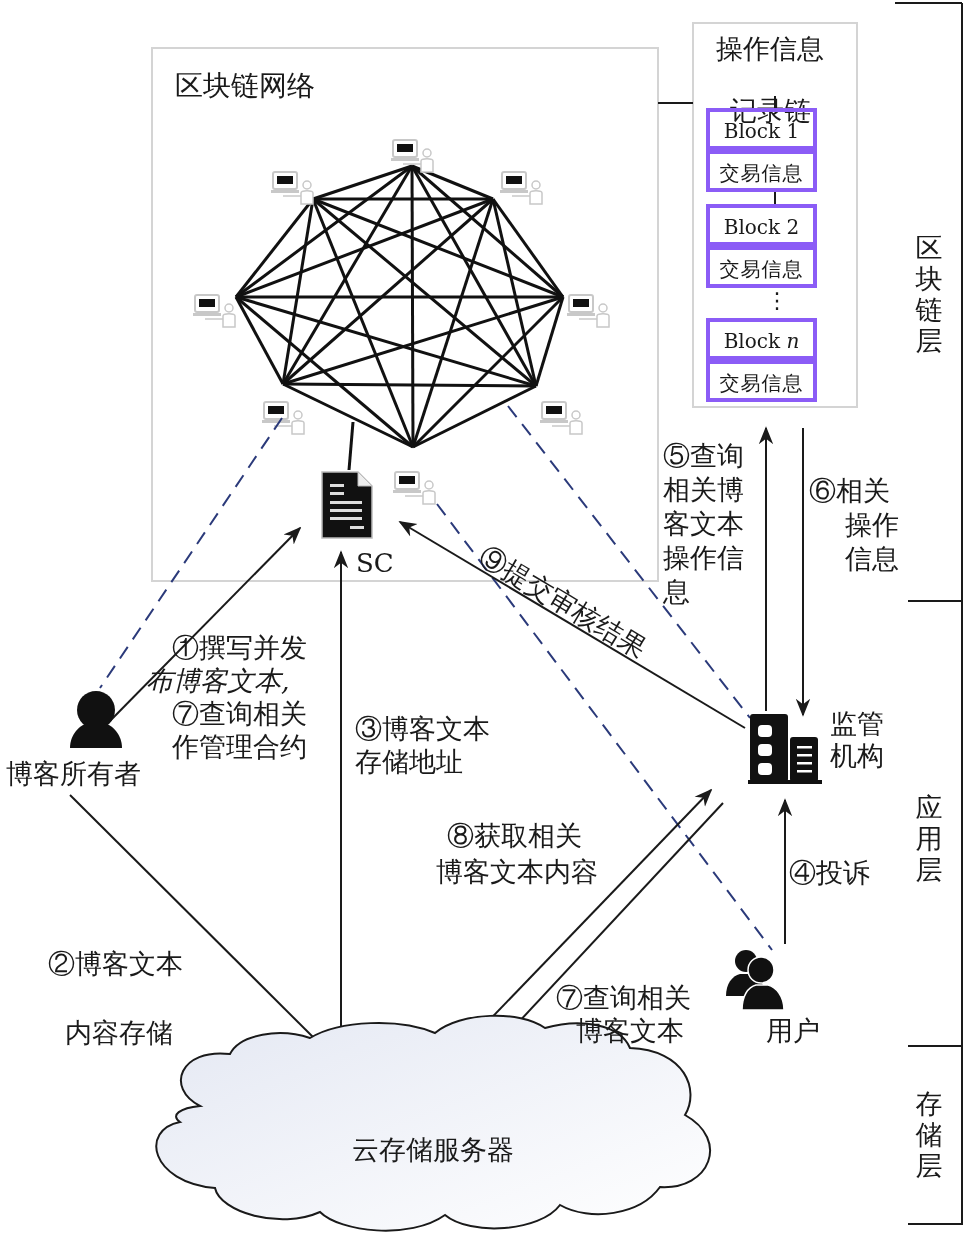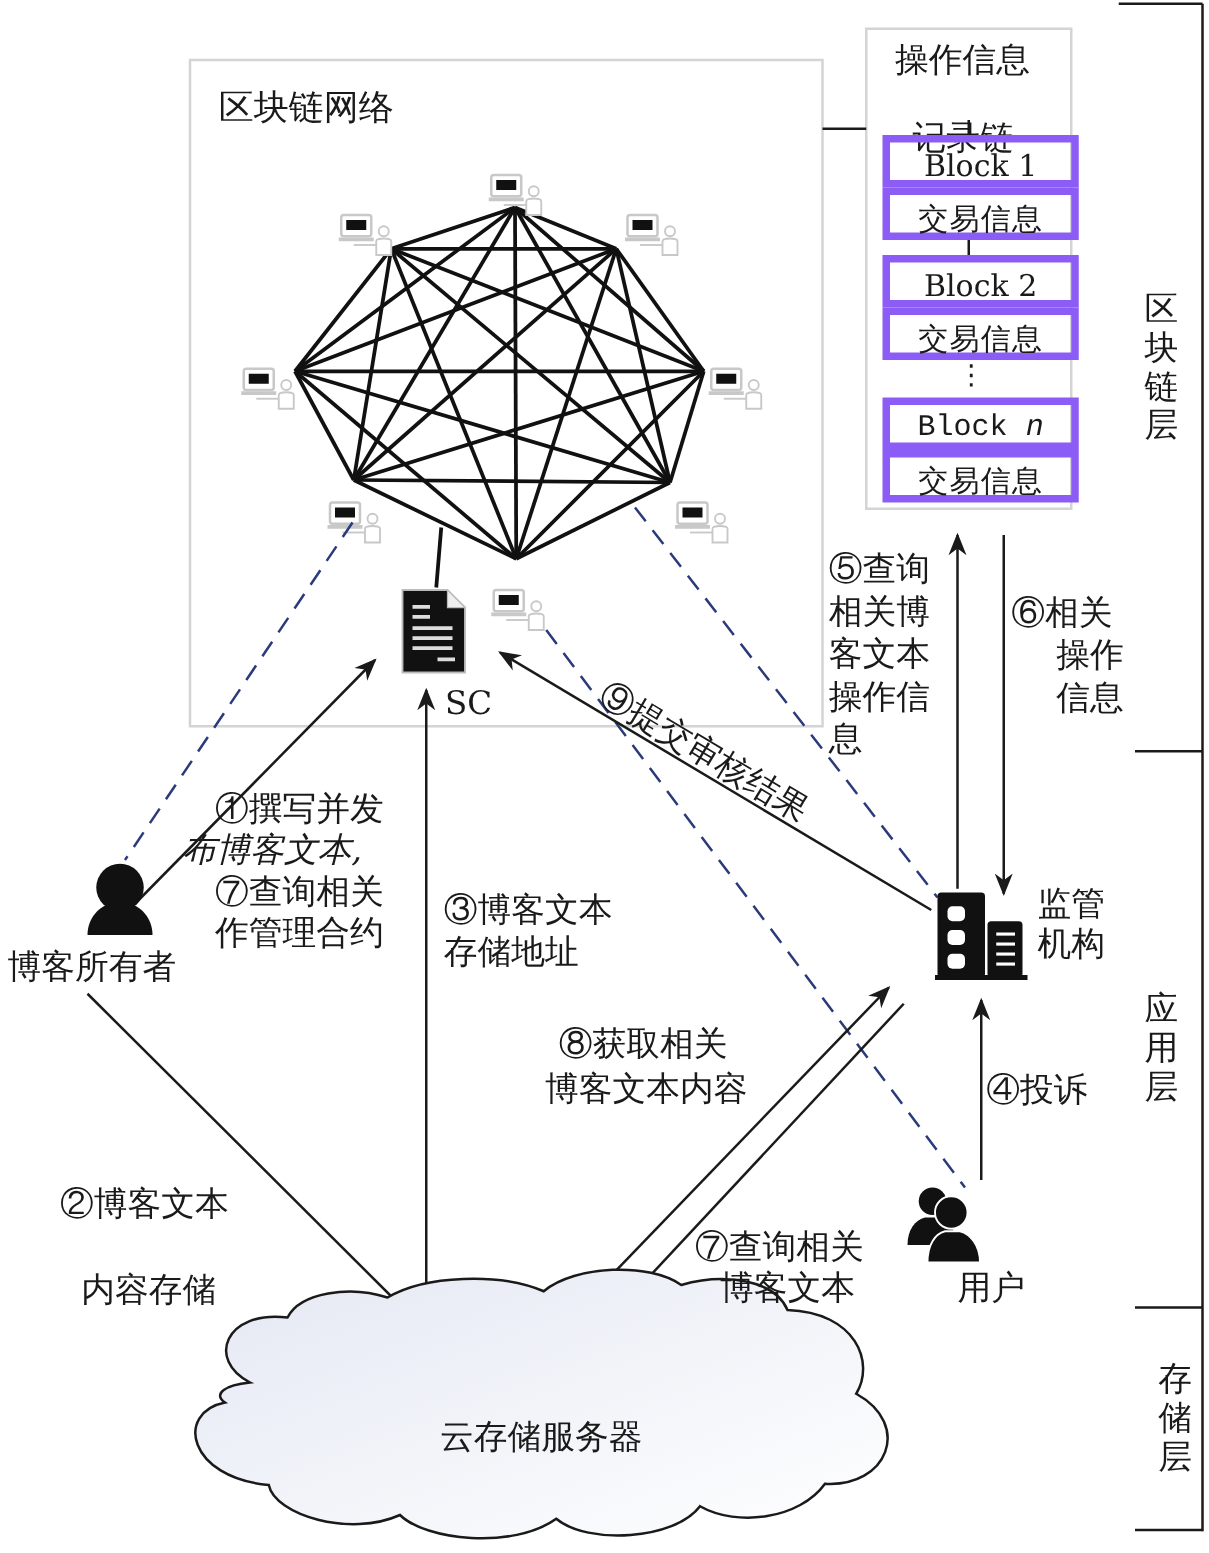--- a/index.html
+++ b/index.html
@@ -1,21 +1,21 @@
 <!DOCTYPE html>
 <html><head>
 <meta charset="utf-8">
 <style>
   html,body{margin:0;padding:0;background:#fff;}
   body{width:967px;height:1242px;position:relative;overflow:hidden;
        font-family:"DejaVu Serif","Liberation Serif",serif;color:#1a1a1a;}
   svg#diagram{position:absolute;left:0;top:0;}
   .t{position:absolute;font-size:27px;line-height:31px;white-space:nowrap;}
   .vt{position:absolute;font-size:27px;line-height:31px;width:30px;text-align:center;word-break:break-all;white-space:normal;}
-  .blk{position:absolute;left:706px;width:157px;border:6px solid #8b5cf6;box-sizing:border-box;text-align:center;font-size:24px;line-height:38px;height:42px;}
+  .blk{position:absolute;left:706px;width:111px;border:4px solid #8b5cf6;box-sizing:border-box;text-align:center;font-size:20px;line-height:38px;height:42px;}
   .blk.tx{letter-spacing:1px;}
 </style>
 </head>
 <body>
 
 <svg id="diagram" width="967" height="1242" viewBox="0 0 967 1242">
   <defs>
     <marker id="arr" viewBox="0 0 10 10" refX="9" refY="5" markerWidth="9" markerHeight="9" orient="auto-start-reverse">
       <path d="M0,1 L10,5 L0,9 L3,5 Z" fill="#1a1a1a"></path>
     </marker>
@@ -204,28 +204,28 @@
 <div class="t" style="left:356px;top:548px;font-size:26px;">SC</div>
 
 <div class="t" style="left:716px;top:33px;">操作信息</div>
 <div class="t" style="left:730px;top:63px;margin-top:32px;">记录链</div>
 
 <div class="blk" style="top:108px;">Block 1</div>
 <div class="blk tx" style="top:150px;">交易信息</div>
 <div class="blk" style="top:204px;">Block 2</div>
 <div class="blk tx" style="top:246px;">交易信息</div>
 <div class="t" style="left:766px;top:285px;font-size:22px;">⋮</div>
-<div class="blk" style="top:318px;font-family:Liberation Mono, monospace;">
+<div class="blk" style="top:318px;">
   <span>Block </span><i>n</i>
 </div>
 <div class="blk tx" style="top:360px;">交易信息</div>
 
 <div class="vt" style="left:914px;top:232px;">区块链层</div>
 <div class="vt" style="left:914px;top:792px;">应用层</div>
-<div class="vt" style="left:914px;top:1088px;margin-left:11px;">存储层</div>
+<div class="vt" style="left:914px;top:1088px;">存储层</div>
 
 <div class="t" style="left:6px;top:758px;">博客所有者</div>
 <div class="t" style="left:830px;top:708px;">监管</div>
 <div class="t" style="left:830px;top:740px;">机构</div>
 <div class="t" style="left:766px;top:1015px;">用户</div>
 <div class="t" style="left:352px;top:1134px;">云存储服务器</div>
 
 <div class="t" style="left:172px;top:632px;">①撰写并发</div>
 <div class="t" style="left:146px;top:665px;font-style:italic;">布博客文本,</div>
 <div class="t" style="left:172px;top:698px;">⑦查询相关</div>

